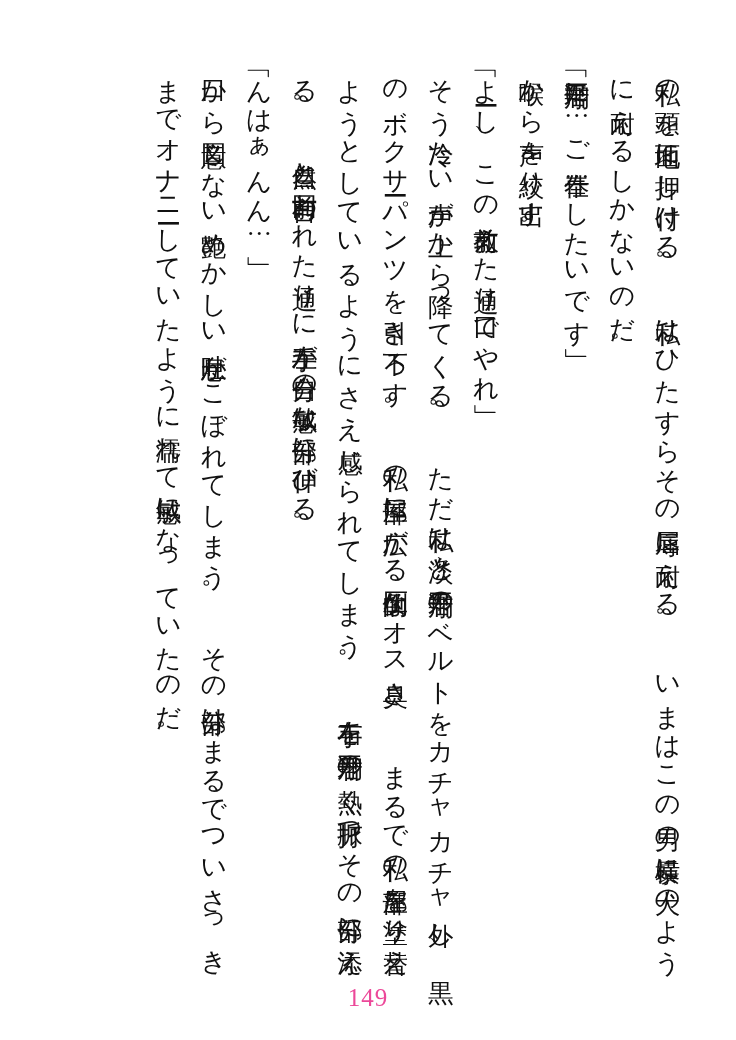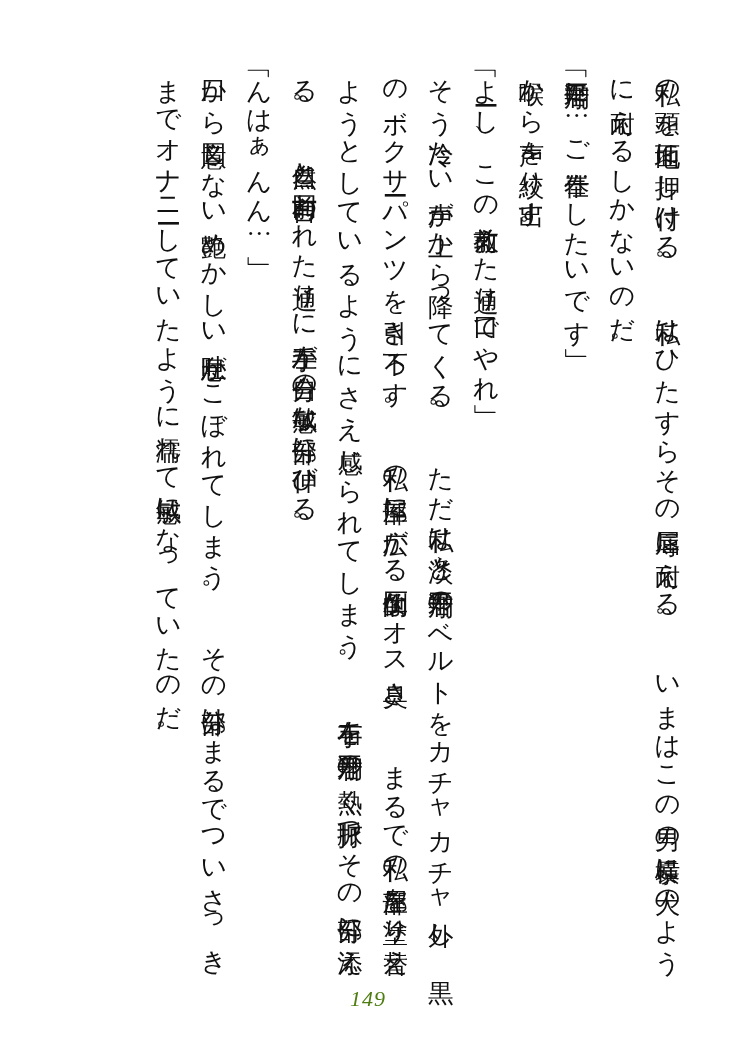--- a/index.html
+++ b/index.html
@@ -41,25 +41,24 @@
     margin: 0;
     padding: 0;
     text-indent: 0;
   }
   #page-number {
     position: absolute;
     bottom: 28px;
     left: 0;
     right: 0;
     text-align: center;
-    font-size: 22px;
+    font-size: 25px;
     font-family: "Liberation Serif", "DejaVu Serif", serif;
-    color: #4d7c0f;
+    color: #ec4899;
     letter-spacing: 1px;
-    font-style: italic;
   }
 </style>
 </head>
 <body>
 
 <div id="page">
 
   <div id="text-block">
     <p class="para">私の頭を地面に押し付ける。　私はひたすらその屈辱に耐える。　いまはこの男の横暴に犬のように耐えるしかないのだ。</p>
     <p class="para">「翔平君に…ご奉仕…したいです」</p>

